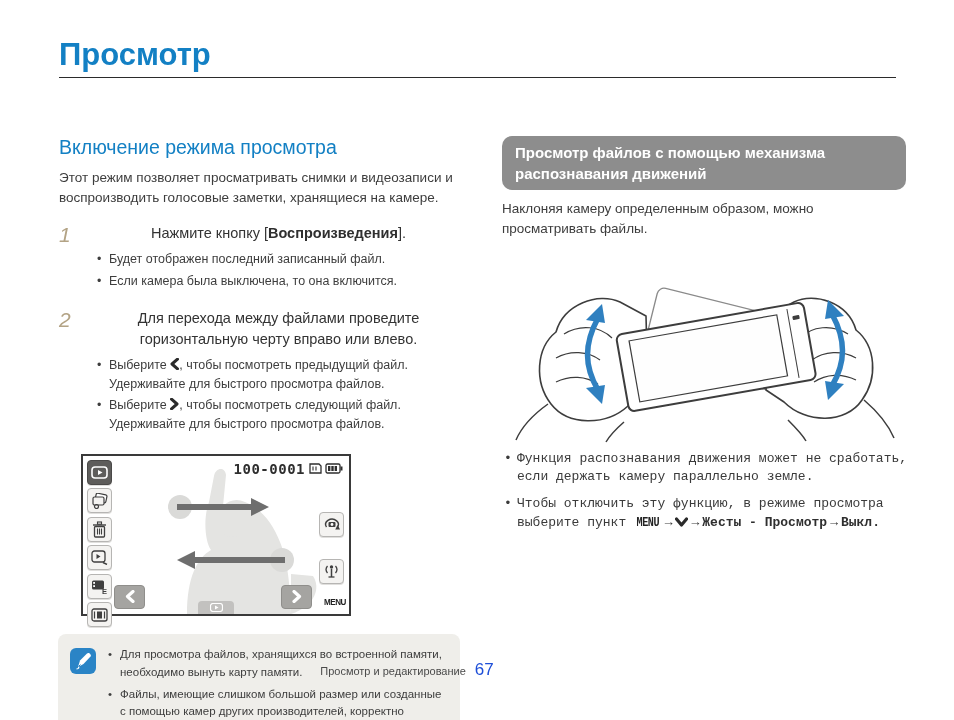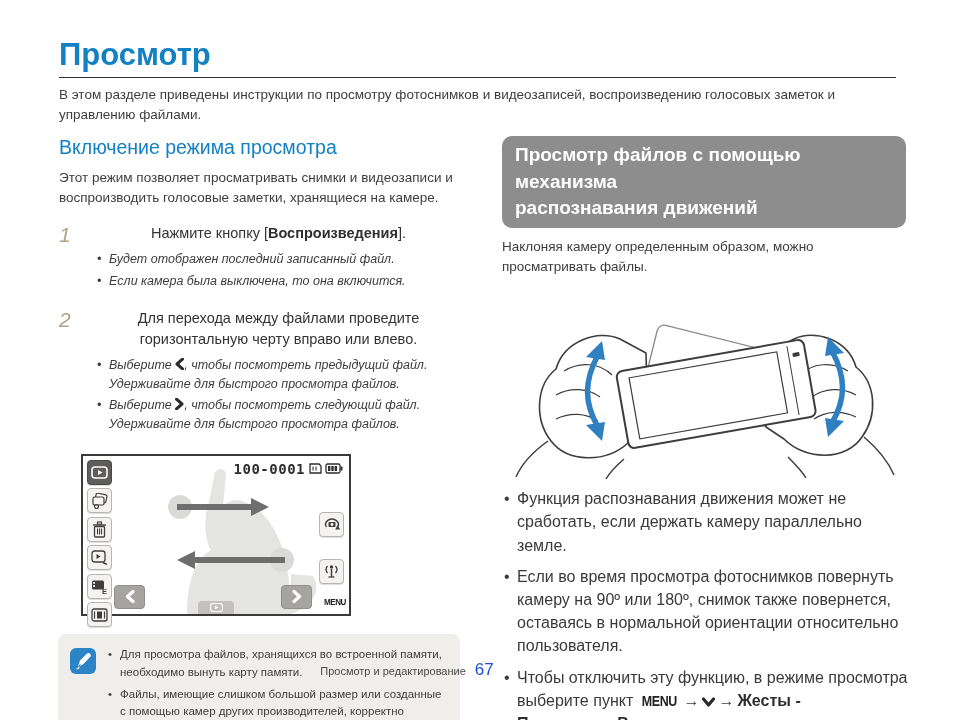--- a/index.html
+++ b/index.html
@@ -17,21 +17,21 @@
   .col-right{position:absolute;left:502px;top:136px;width:406px;}
 
   .section-heading{margin:0 0 9px 0;font-size:19.5px;font-weight:400;color:#1380c4;}
   .desc{font-size:13.5px;line-height:1.5;margin:0 0 14px 0;}
 
   .step{display:flex;gap:11px;margin-bottom:6px;}
   .step-num{font-size:21px;line-height:1.1;color:#b3a385;font-style:italic;width:14px;flex:none;}
   .step-body{flex:1;}
   .step-text{font-size:14.5px;line-height:1.4;color:#333;margin:0 0 7px 0;text-align:center;}
   ul.bullets{list-style:none;margin:0 0 12px 0;padding:0 0 0 13px;}
-  ul.bullets li{position:relative;padding-left:12px;font-size:12.5px;line-height:1.5;margin-bottom:3px;font-style:italic;}
+  ul.bullets li{position:relative;padding-left:12px;font-size:12.5px;line-height:1.5;margin-bottom:3px;}
   ul.bullets li::before{content:"\2022";position:absolute;left:0;top:0;color:#3d3d3d;}
 
   .chev{vertical-align:-1px;}
 
   
   .screen{position:relative;width:266px;height:158px;margin:8px 0 0 22px;
           border:2px solid #3a3a3a;background:#fff;box-sizing:content-box;}
   .scr-person{position:absolute;left:0;top:0;width:266px;height:158px;}
   .scr-left{position:absolute;left:4px;top:4px;display:flex;flex-direction:column;gap:3.5px;}
   .scr-btn{width:23px;height:23px;border:1px solid #b6b5b3;border-radius:4px;background:#f4f3f1;
@@ -53,46 +53,45 @@
 
   
   .note{display:flex;gap:10px;background:#efeeea;border-radius:8px;
         margin-top:18px;width:402px;box-sizing:border-box;padding:12px 14px 12px 12px;margin-left:-1px;}
   .note-icon{flex:none;margin-top:2px;}
   ul.note-bullets{list-style:none;margin:0;padding:0 0 0 2px;}
   ul.note-bullets li{position:relative;padding-left:12px;font-size:11.5px;line-height:1.55;margin-bottom:4px;}
   ul.note-bullets li::before{content:"\2022";position:absolute;left:0;top:0;}
 
   
-  .callout{background:#8d8d8d;color:#fff;font-weight:bold;font-size:19px;line-height:1.4;
+  .callout{background:#8d8d8d;color:#fff;font-weight:bold;font-size:15px;line-height:1.4;
            border-radius:10px;padding:6px 13px;margin:0 0 9px 0;box-sizing:border-box;width:404px;}
   .hands{margin:8px 0 6px 4px;display:block;}
   ul.rbullets{list-style:none;margin:6px 0 0 0;padding:0 0 0 2px;}
-  ul.rbullets li{position:relative;padding-left:13px;font-size:16px;line-height:1.45;margin-bottom:8px;color:#3a3a3a;}
+  ul.rbullets li{position:relative;padding-left:13px;font-size:13px;line-height:1.45;margin-bottom:8px;color:#3a3a3a;font-family:Liberation Mono, monospace;}
   ul.rbullets li::before{content:"\2022";position:absolute;left:0;top:0;}
   .menu-glyph{display:inline-block;font-weight:bold;letter-spacing:-0.5px;transform:scaleX(0.82);
               transform-origin:center;font-size:0.95em;color:#222;}
   .arr{margin:0 3px;color:#3a3a3a;}
   b{color:#2f2f2f;}
 
   
   .footer{position:absolute;left:0;top:660px;width:814px;display:flex;justify-content:center;
           align-items:baseline;gap:9px;}
   .footer-section{font-size:11px;color:#4a4a4a;}
   .footer-page{font-size:17px;color:#1d4ed8;}
 </style>
 </head>
 <body>
 
 <div class="page">
 
   <div class="header">
     <h1 class="page-title">Просмотр</h1>
     <hr class="title-rule">
-    <p class="intro">В этом разделе приведены инструкции по просмотру фотоснимков и видеозаписей, воспроизведению голосовых заметок и управлению файлами.</p>
   </div>
 
   <div class="col-left">
     <h2 class="section-heading">Включение режима просмотра</h2>
     <p class="desc">Этот режим позволяет просматривать снимки и видеозаписи и воспроизводить голосовые заметки, хранящиеся на камере.</p>
 
     <div class="step">
       <div class="step-num">1</div>
       <div class="step-body">
         <p class="step-text"><span>Нажмите кнопку [</span><b>Воспроизведения</b><span>].</span></p>
@@ -286,21 +285,20 @@
       <path d="M92,64 C78,90 78,112 92,136" fill="none" stroke="#2f80c0" stroke-width="5.5"></path>
       <polygon points="96,50 80,66 99,69" fill="#2f80c0"></polygon>
       <polygon points="96,150 80,134 99,131" fill="#2f80c0"></polygon>
       <path d="M326,60 C340,86 340,108 326,132" fill="none" stroke="#2f80c0" stroke-width="5.5"></path>
       <polygon points="322,46 338,62 319,65" fill="#2f80c0"></polygon>
       <polygon points="322,146 338,130 319,127" fill="#2f80c0"></polygon>
     </svg>
 
     <ul class="rbullets">
       <li>Функция распознавания движения может не сработать, если держать камеру параллельно земле.</li>
-      <li>Если во время просмотра фотоснимков повернуть камеру на 90º или 180º, снимок также повернется, оставаясь в нормальной ориентации относительно пользователя.</li>
       <li><span>Чтобы отключить эту функцию, в режиме просмотра выберите пункт </span><span class="menu-glyph">MENU</span><span class="arr">→</span><svg class="chev" width="13" height="10" viewBox="0 0 13 10">
             <path d="M1.5,2 L6.5,8 L11.5,2" fill="none" stroke="#2b2b2b" stroke-width="3.2" stroke-linecap="round" stroke-linejoin="round"></path>
           </svg><span class="arr">→</span><b>Жесты - Просмотр</b><span class="arr">→</span><b>Выкл.</b></li>
     </ul>
   </div>
 
   <div class="footer">
     <span class="footer-section">Просмотр и редактирование</span>
     <span class="footer-page">67</span>
   </div>

